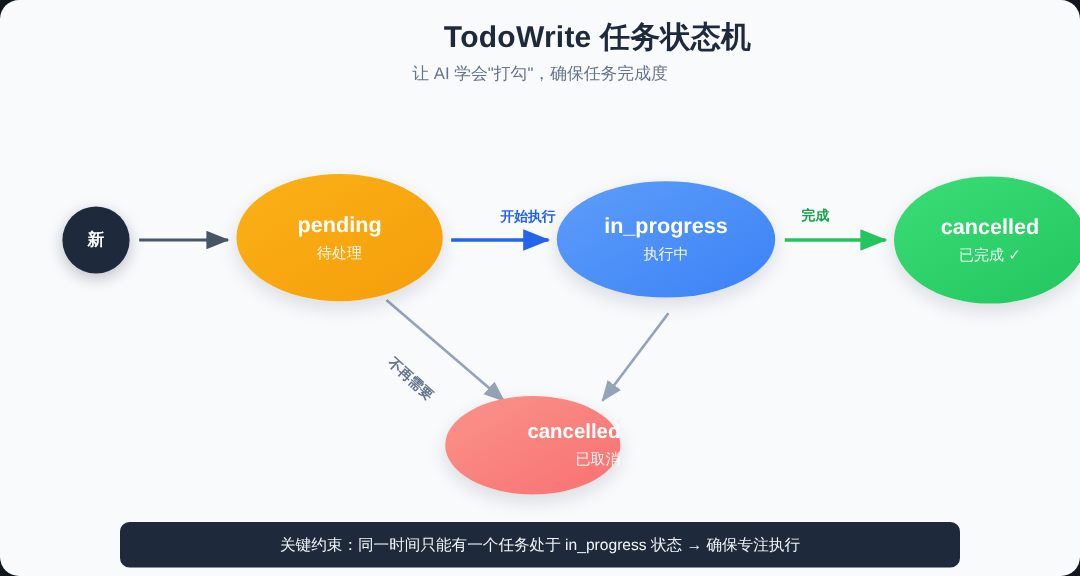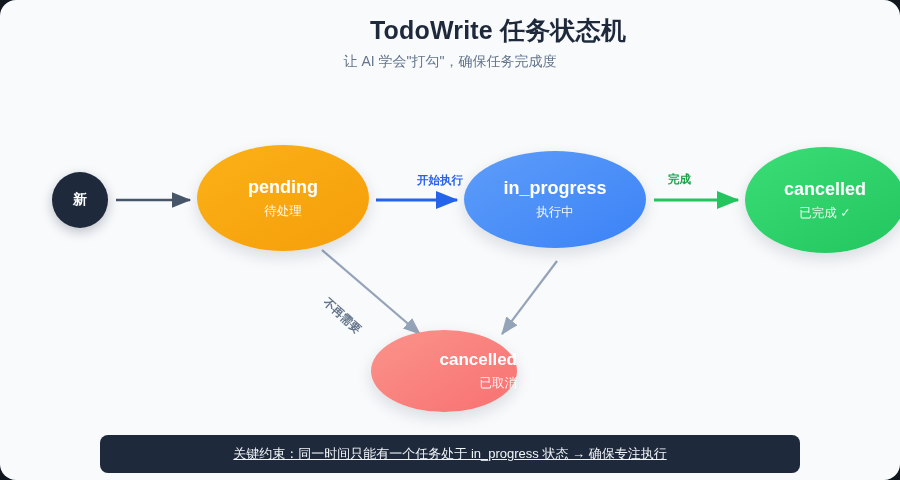--- a/index.html
+++ b/index.html
@@ -159,21 +159,20 @@
     border-radius: 8px;
     display: flex;
     align-items: center;
     justify-content: center;
     box-sizing: border-box;
   }
   #constraint-text {
     font-size: 13px;
     color: #f1f5f9;
     white-space: nowrap;
-    text-decoration: underline;
   }
 </style>
 </head>
 <body>
 
 <div id="root">
 
   <div id="title">TodoWrite 任务状态机</div>
   <div id="subtitle">让 AI 学会"打勾"，确保任务完成度</div>
 

